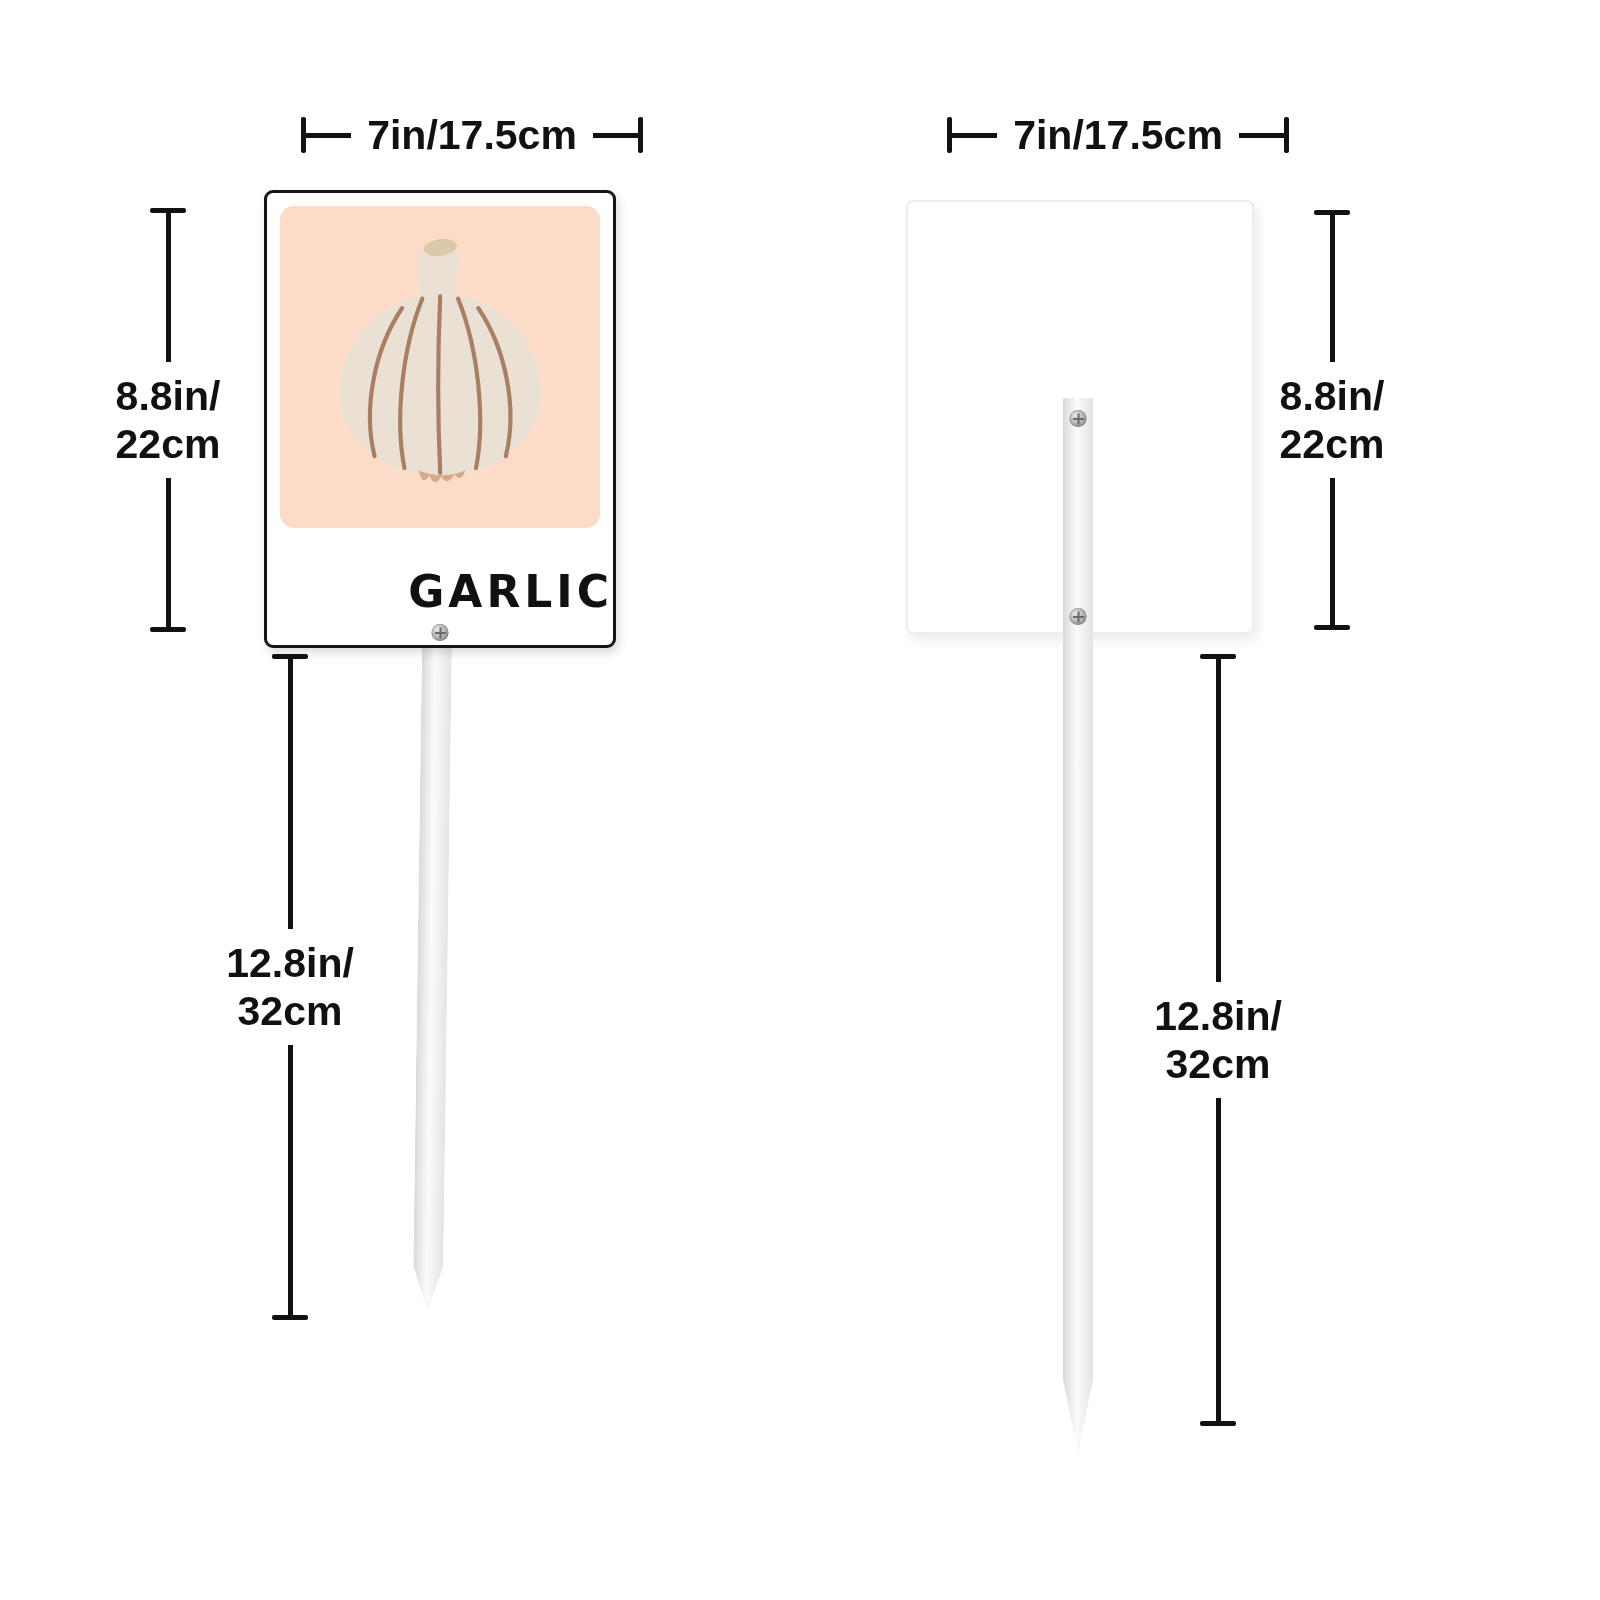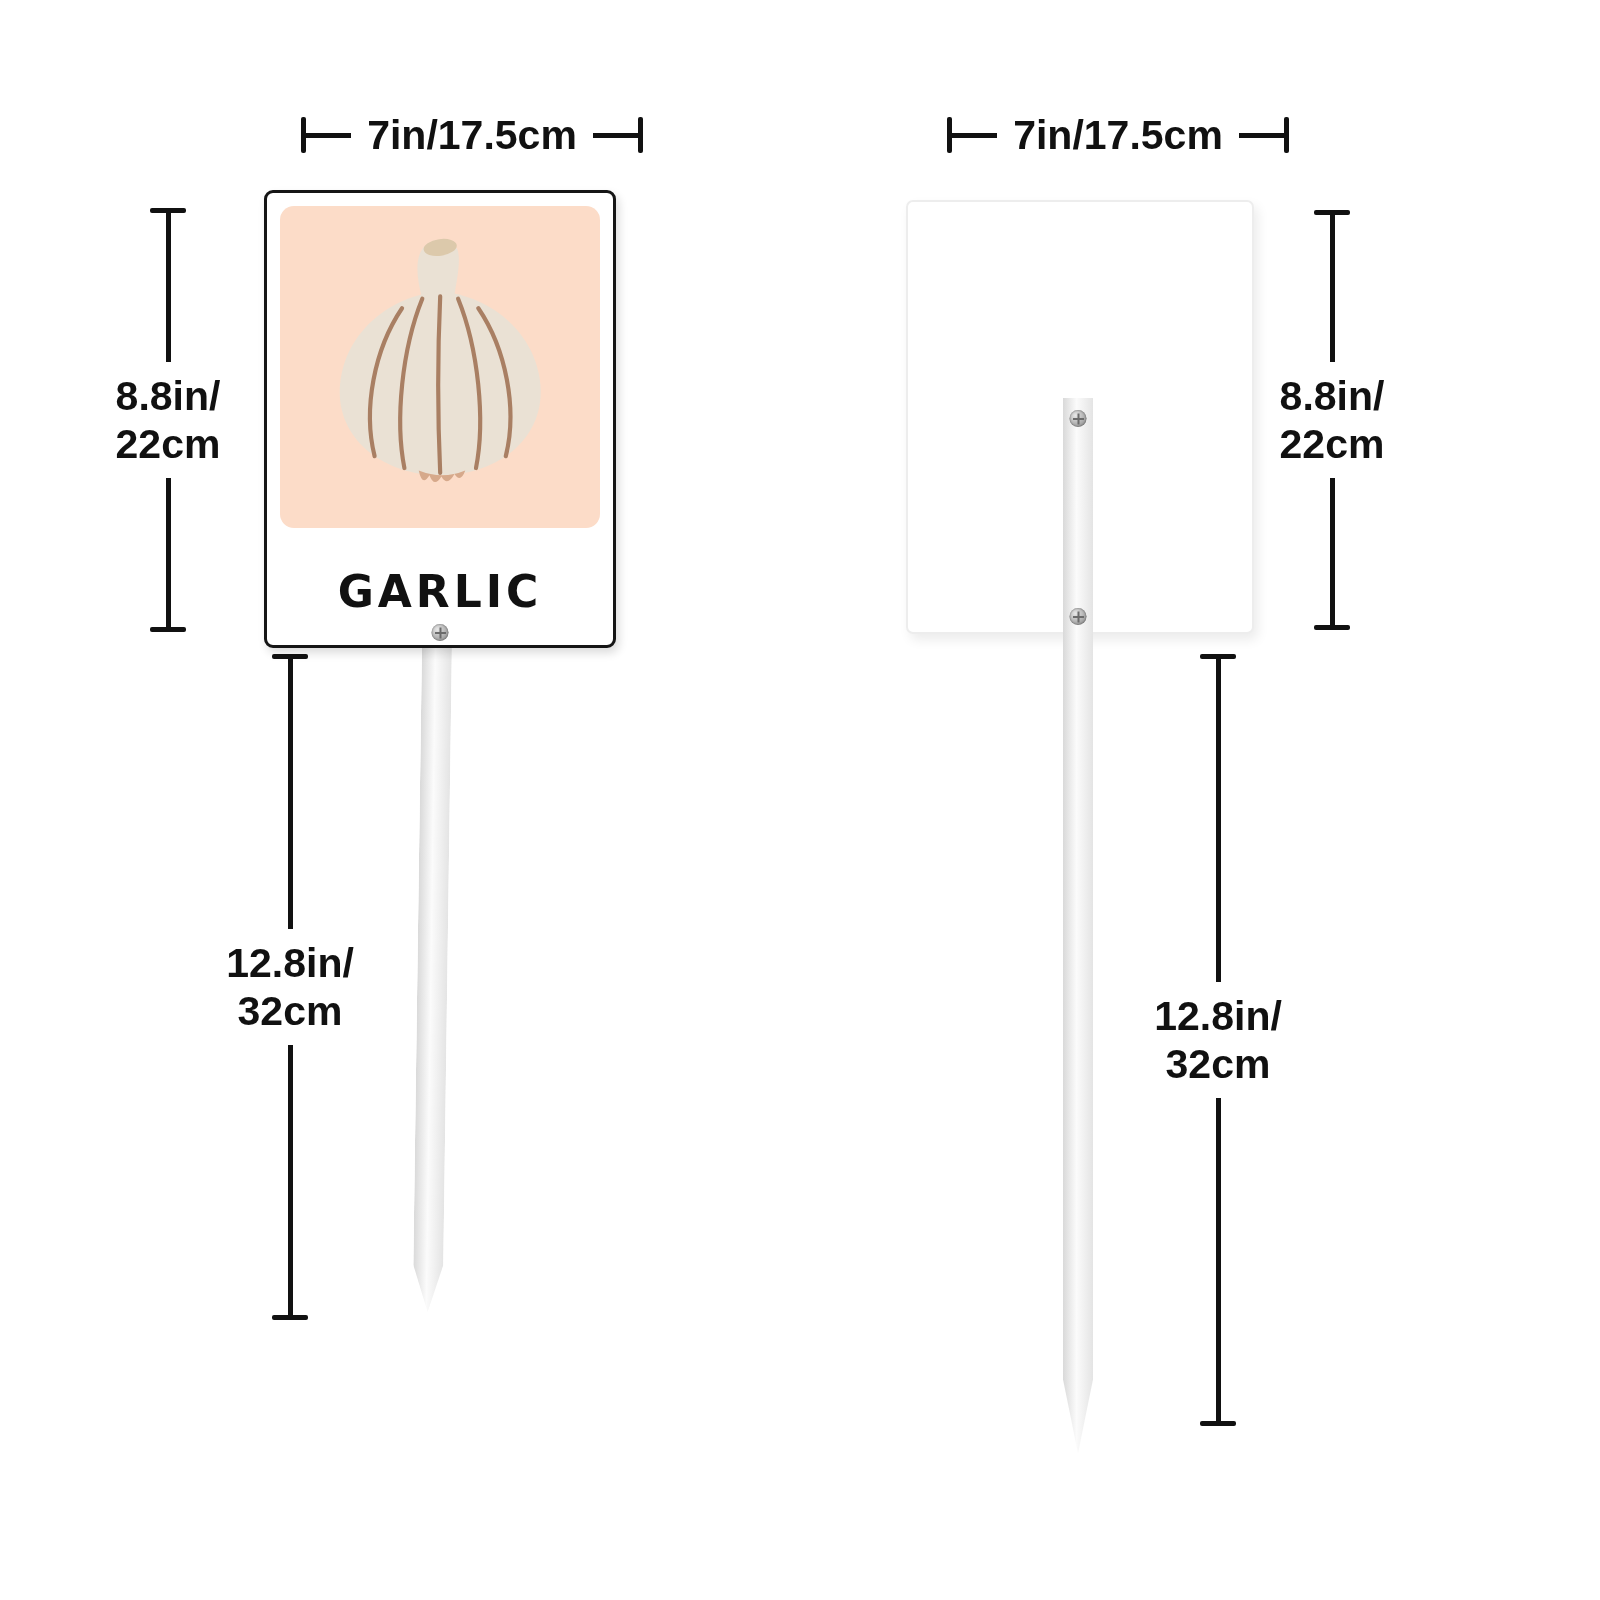--- a/index.html
+++ b/index.html
@@ -16,21 +16,21 @@
   .vtick{height:5px;width:36px;background:#111;border-radius:2px;flex:0 0 auto;}
   .vline{width:5px;flex:1 1 auto;background:#111;}
   .vlabel{padding:10px 0;font-size:41px;font-weight:bold;line-height:1.18;text-align:center;display:flex;flex-direction:column;white-space:nowrap;}
 
   
   .sign{position:absolute;left:264px;top:190px;width:346px;height:452px;background:#fff;
         border:3px solid #151515;border-radius:9px;box-shadow:3px 5px 10px rgba(0,0,0,.14);z-index:3;}
   .sign-art{position:absolute;left:13px;top:13px;right:13px;height:322px;border-radius:14px;
         background:#fcdcc8;display:flex;align-items:center;justify-content:center;overflow:hidden;}
   .sign-art svg{width:82%;height:88%;}
-  .sign-label{position:absolute;left:0;right:0;bottom:28px;text-align:center;
+  .sign-label{position:absolute;left:0;right:0;bottom:28px;text-align:right;
         font-size:44px;font-weight:800;letter-spacing:4px;font-family:"DejaVu Sans", sans-serif;margin-top:27px;}
 
   
   .stake{position:absolute;background:linear-gradient(90deg,#d9d9d9,#fbfbfb 45%,#e4e4e4);
          clip-path:polygon(0 0,100% 0,100% 93%,50% 100%,0 93%);
          filter:drop-shadow(3px 3px 3px rgba(0,0,0,.12));}
   .stake-front{left:422px;top:640px;width:30px;height:672px;transform:rotate(.8deg);transform-origin:top center;z-index:2;}
   .stake-back{left:1063px;top:398px;width:30px;height:1055px;z-index:5;}
 
   .screw{position:absolute;width:17px;height:17px;border-radius:50%;

